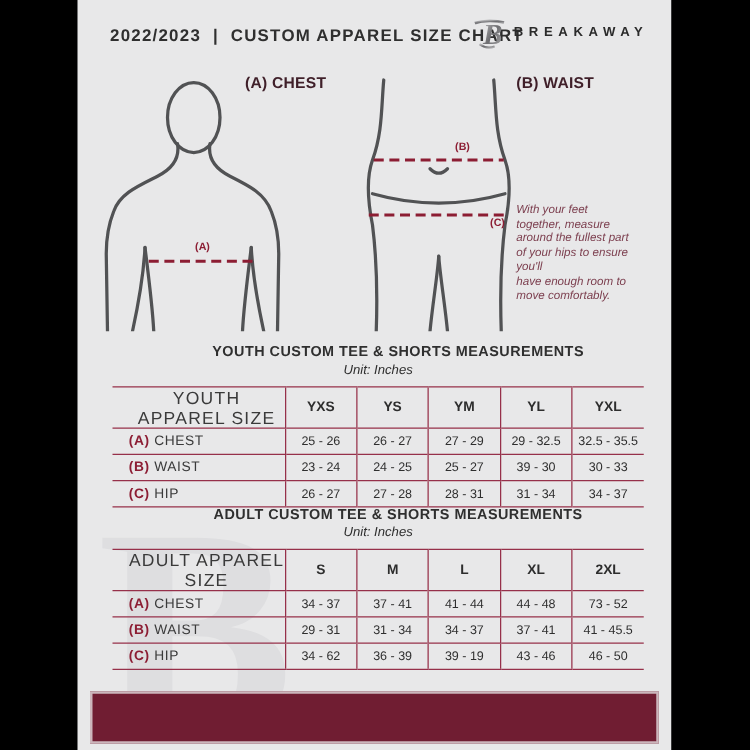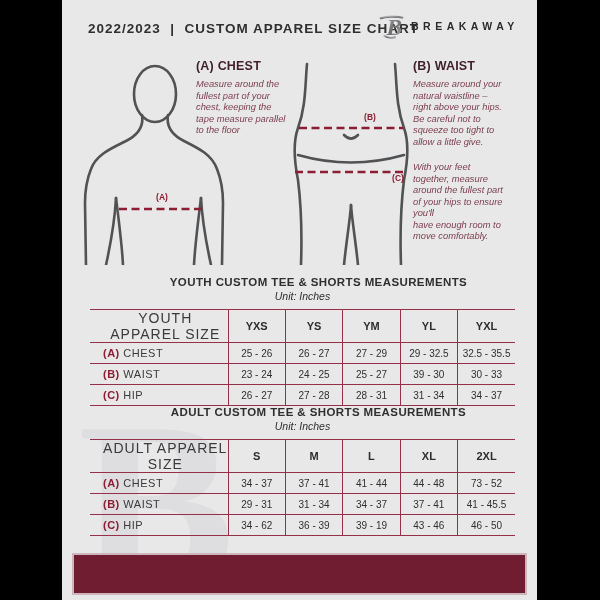--- a/index.html
+++ b/index.html
@@ -138,34 +138,23 @@
       <path d="M60,143 C61,158 65,182 67,203"></path>
     </g>
     <line x1="8" y1="66" x2="112" y2="66" stroke="#8c1d33" stroke-width="2.4" stroke-dasharray="8 4.5"></line>
     <line x1="4" y1="110" x2="116" y2="110" stroke="#8c1d33" stroke-width="2.4" stroke-dasharray="8 4.5"></line>
   </svg>
   <span class="marker" style="left:294px;top:112px;">(B)</span>
   <span class="marker" style="left:322px;top:173px;">(C)</span>
 
   <div class="guide guide-a">
     <h3>(A) CHEST</h3>
-    <p>Measure around the
-fullest part of your
-chest, keeping the
-tape measure parallel
-to the floor</p>
   </div>
   <div class="guide guide-b">
     <h3>(B) WAIST</h3>
-    <p>Measure around your
-natural waistline –
-right above your hips.
-Be careful not to
-squeeze too tight to
-allow a little give.</p>
   </div>
   <div class="guide guide-c">
     <p>With your feet
 together, measure
 around the fullest part
 of your hips to ensure
 you'll
 have enough room to
 move comfortably.</p>
   </div>

